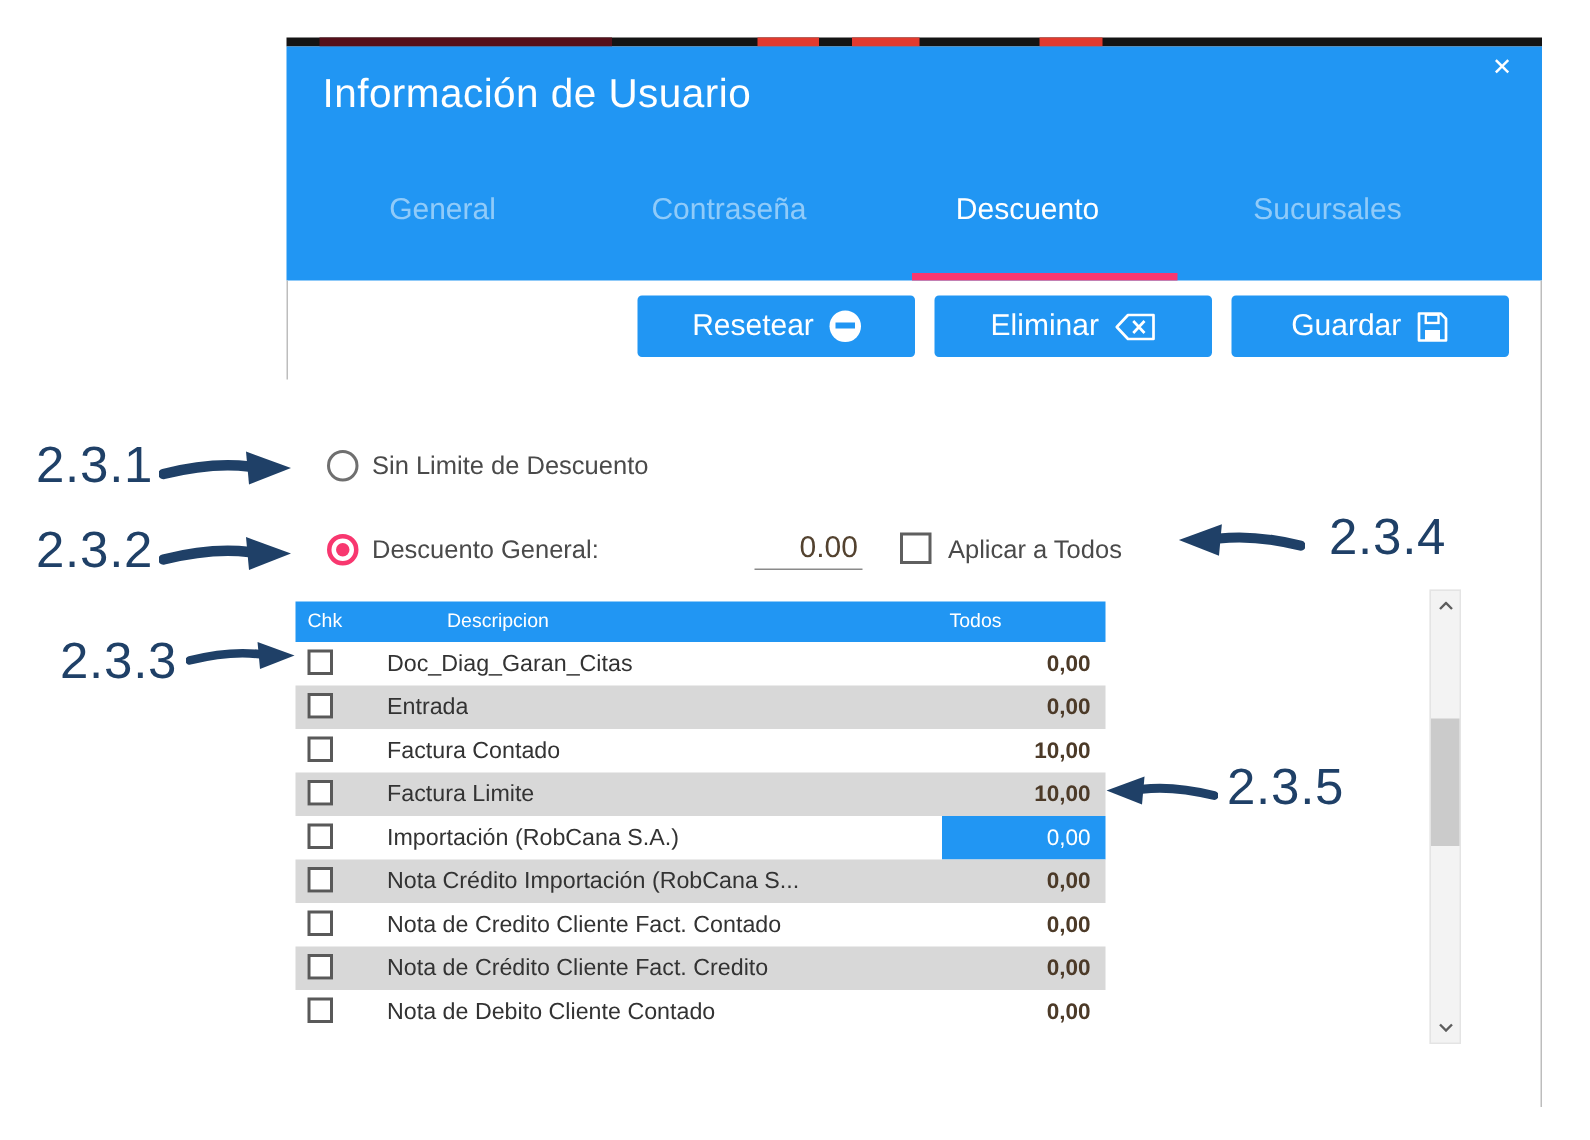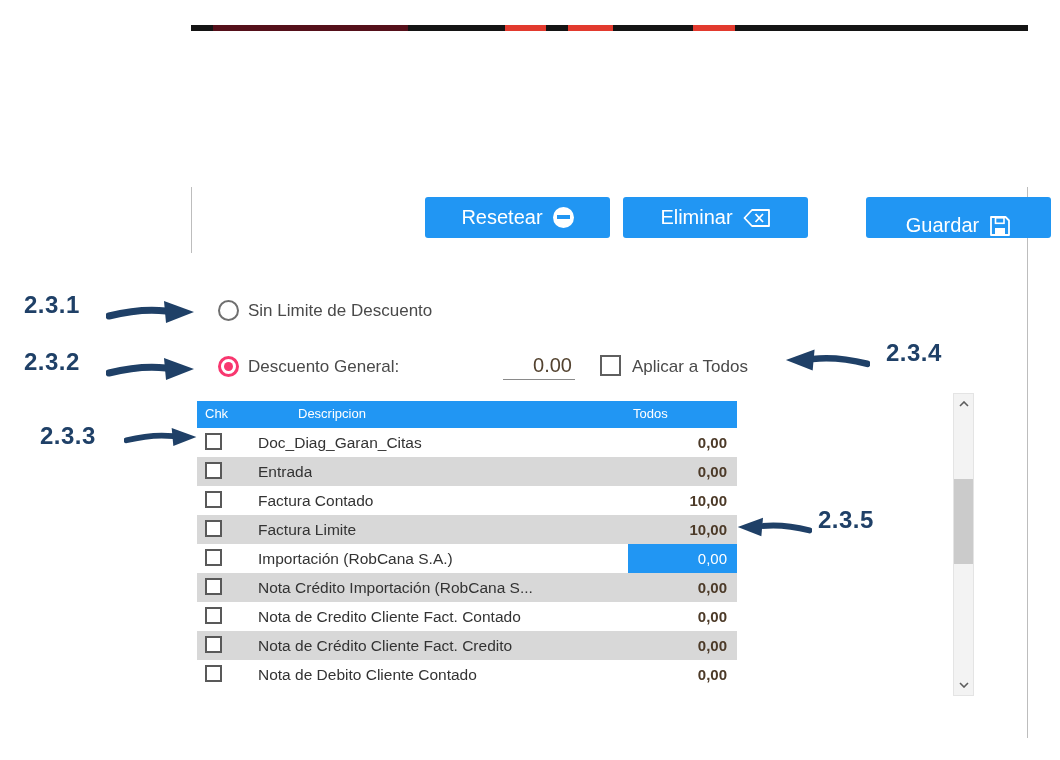--- a/index.html
+++ b/index.html
@@ -31,21 +31,21 @@
 
   
   .bord{position:absolute;width:1px;background:#bdbdbd;}
   .bord-l{left:191px;top:187px;height:66px;}
   .bord-r{left:1027px;top:187px;height:551px;}
 
   
   .abtn{position:absolute;top:197px;height:41px;width:185px;background:var(--accent-blue);color:#fff;
         font-size:20px;display:flex;align-items:center;justify-content:center;gap:10px;border-radius:3px;
         border:none;cursor:pointer;font-family:inherit;}
-  #btn-reset{left:425px;} #btn-del{left:623px;} #btn-save{left:866px;align-items:flex-end;}
+  #btn-reset{left:425px;} #btn-del{left:623px;} #btn-save{left:821px;}
   .ic-minus{width:21px;height:21px;border-radius:50%;background:#fff;position:relative;display:inline-block;}
   .ic-minus::after{content:"";position:absolute;left:4px;right:4px;top:8px;height:4px;background:var(--accent-blue);}
 
   
   .radio{position:absolute;width:21px;height:21px;border-radius:50%;box-sizing:border-box;cursor:pointer;background:#fff;}
   .radio.off{border:2px solid #6f6f6f;left:218px;top:300px;}
   .radio.on{border:3px solid var(--accent-pink);left:218px;top:356px;}
   .radio.on::after{content:"";position:absolute;left:3px;top:3px;width:9px;height:9px;border-radius:50%;background:var(--accent-pink);}
   .flabel{position:absolute;font-size:17px;color:#4a4a4a;white-space:nowrap;}
   #lab-nolimit{left:248px;top:301px;}
@@ -68,39 +68,48 @@
         padding-right:10px;box-sizing:border-box;font-size:15px;font-weight:700;color:#4c3a28;cursor:pointer;}
   .rval.sel{background:var(--accent-blue);color:#fff;font-weight:400;}
 
   
   .sb{position:absolute;left:953px;top:393px;width:21px;height:303px;background:#f3f3f3;border:1px solid #e4e4e4;box-sizing:border-box;}
   .sb-thumb{position:absolute;left:0;right:0;top:85px;height:85px;background:#cbcbcb;cursor:grab;}
   .sb-arrow{position:absolute;left:0;right:0;height:16px;display:flex;align-items:center;justify-content:center;cursor:pointer;}
   .sb-up{top:2px;} .sb-down{bottom:2px;}
 
   
-  .anno{position:absolute;font-size:24px;font-weight:700;color:var(--annotation-navy);letter-spacing:.5px;}
+  .anno{position:absolute;font-size:34px;font-weight:400;color:var(--annotation-navy);letter-spacing:.5px;}
   #a1{left:24px;top:291px;} #a2{left:24px;top:348px;} #a3{left:40px;top:422px;}
   #a4{left:886px;top:339px;} #a5{left:818px;top:506px;}
   .arrow{position:absolute;}
   #arr1{left:106px;top:297px;} #arr2{left:106px;top:354px;} #arr3{left:124px;top:424px;}
   #arr4{left:784px;top:345px;} #arr5{left:736px;top:513px;}
 </style>
 </head>
 <body>
 
 <div id="canvas">
 
   <div class="bg-strip">
     <div class="seg seg1"></div>
     <div class="seg seg2"></div>
     <div class="seg seg3"></div>
     <div class="seg seg4"></div>
   </div>
 
+  <div class="dlg-header">
+    <div class="dlg-title">Información de Usuario</div>
+    <div class="close-x">✕</div>
+    <div class="tab tab-1">General</div>
+    <div class="tab tab-2">Contraseña</div>
+    <div class="tab tab-3 active">Descuento</div>
+    <div class="tab tab-4">Sucursales</div>
+    <div class="tab-underline"></div>
+  </div>
 
   <div class="bord bord-l"></div>
   <div class="bord bord-r"></div>
 
   <button class="abtn" id="btn-reset">
     <span>Resetear</span>
     <span class="ic-minus"></span>
   </button>
   <button class="abtn" id="btn-del">
     <span>Eliminar</span>

